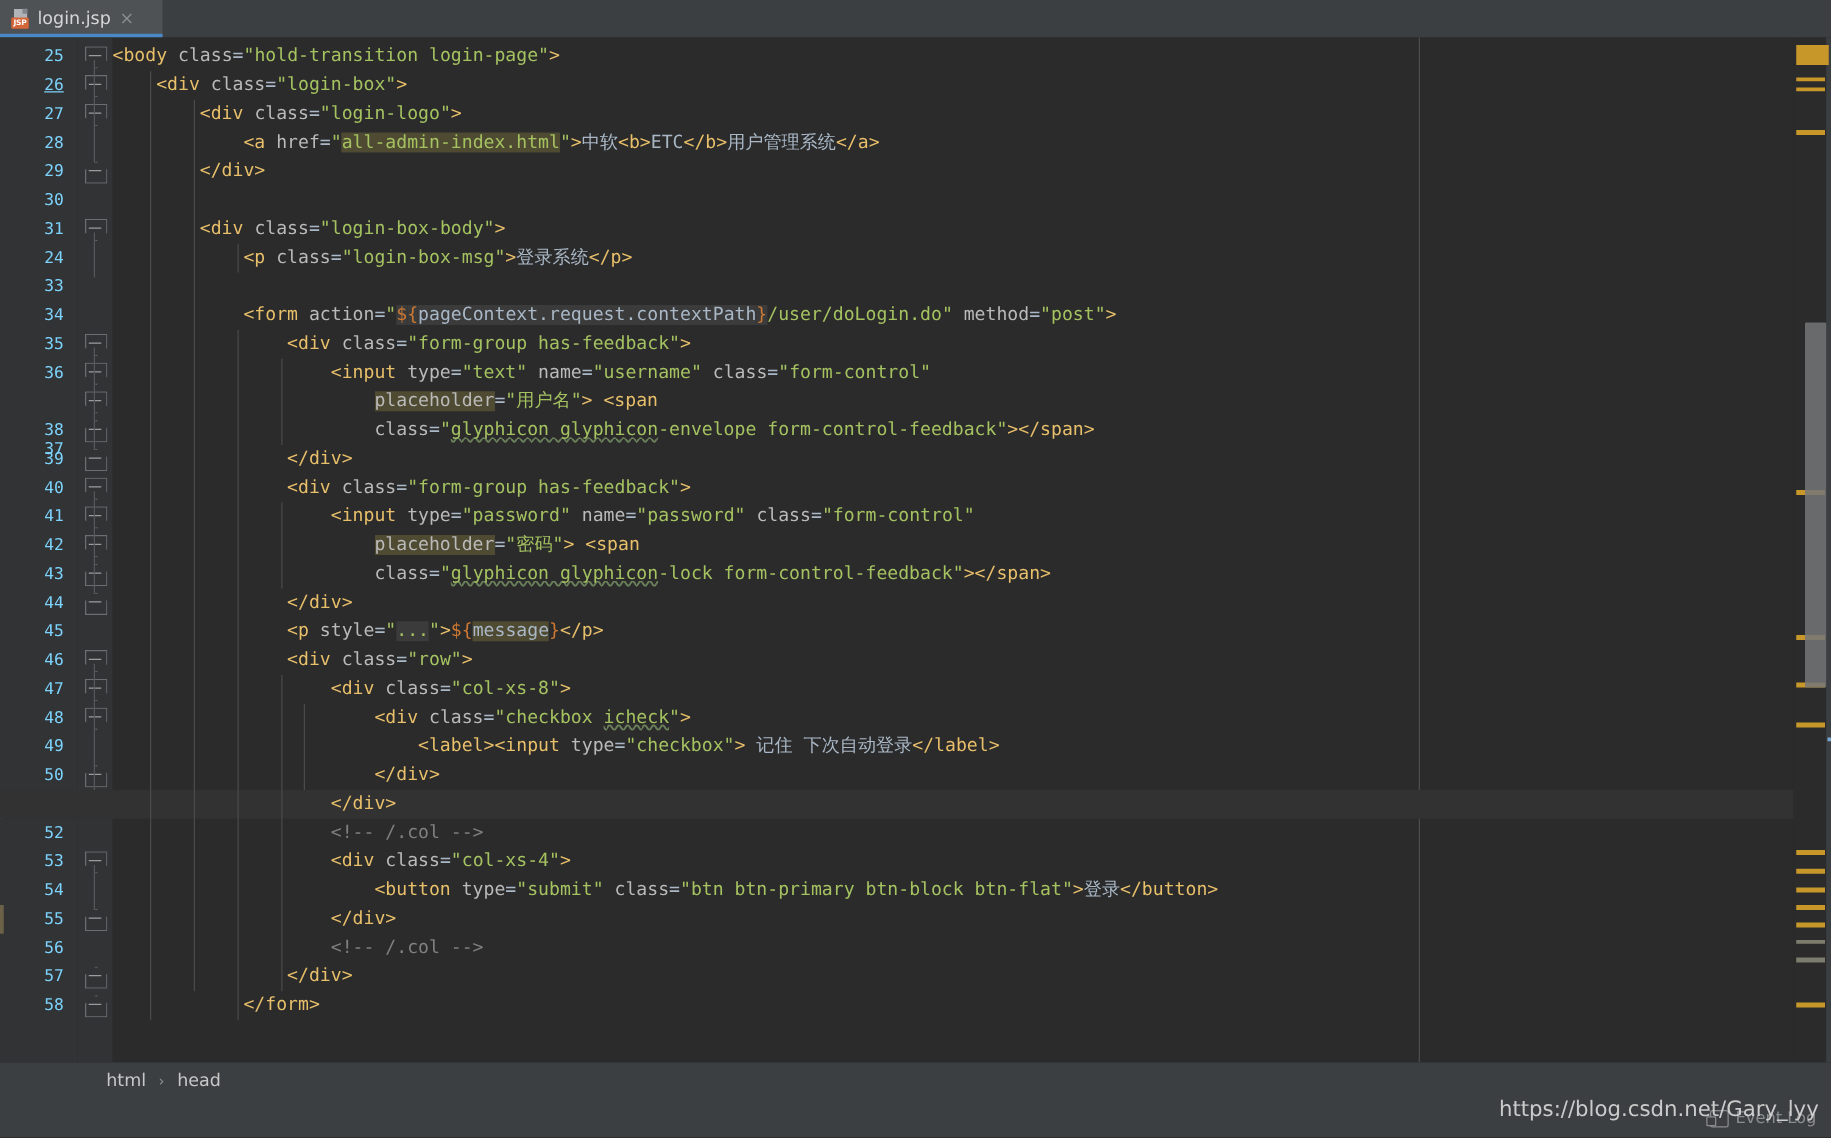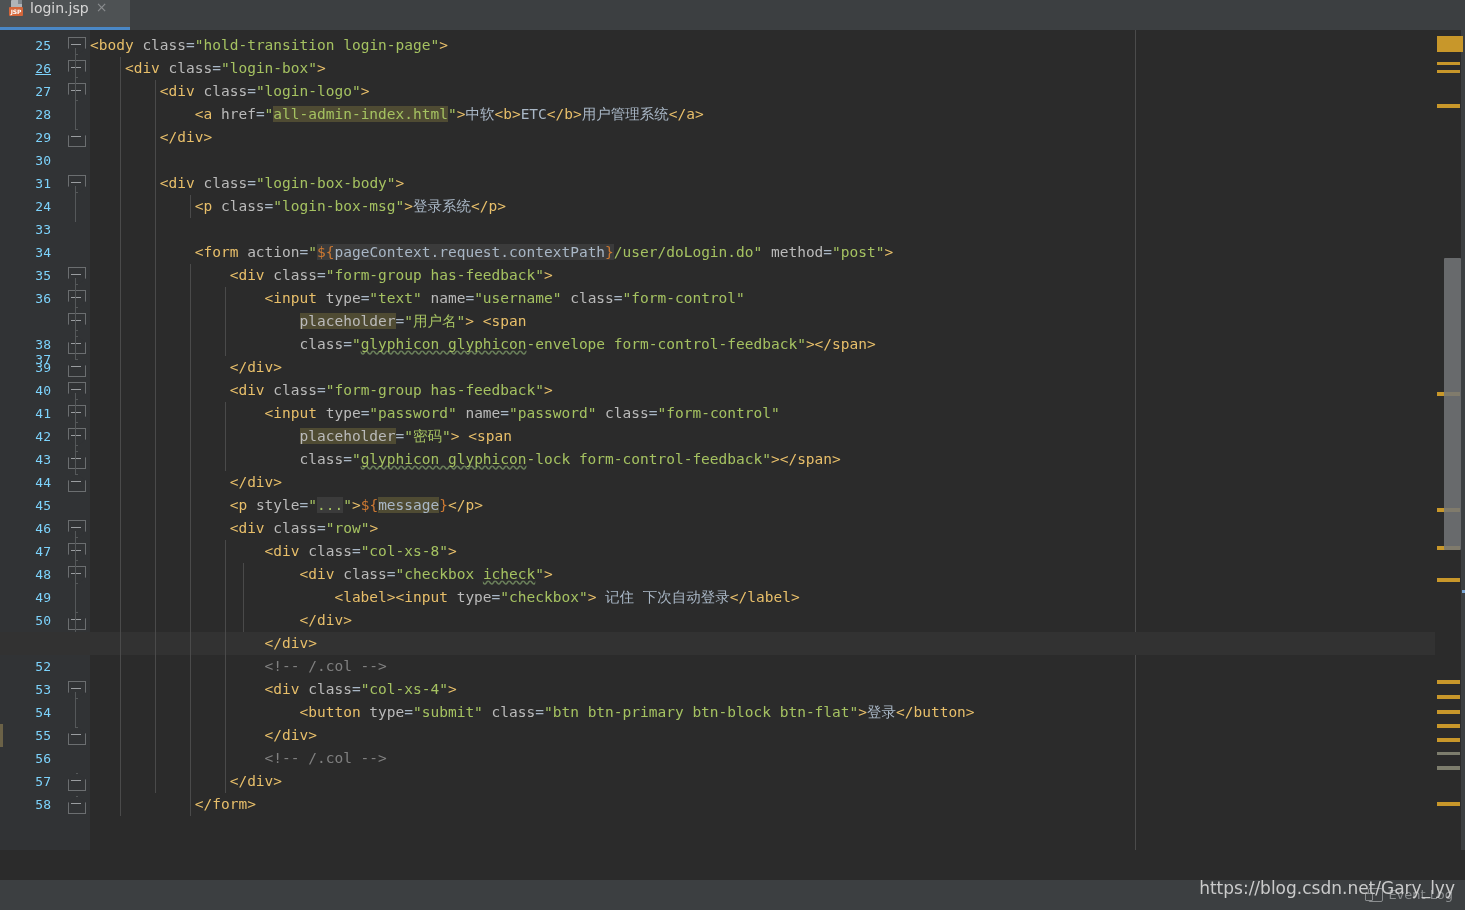--- a/index.html
+++ b/index.html
@@ -7,21 +7,21 @@
     width:1465px;height:910px;overflow:hidden;
     background:#2b2b2b;
     font-family:"DejaVu Sans Mono", monospace;
     -webkit-font-smoothing:antialiased;
   }
   #app{position:relative;width:1465px;height:910px;}
 
   
   .tabbar{position:absolute;left:0;top:0;width:1465px;height:30px;background:#3c3f41;}
   .tab{position:absolute;left:0;top:0;width:130px;height:30px;background:#4e5254;
-       display:flex;align-items:flex-start;padding-left:9px;box-sizing:border-box;}
+       display:flex;align-items:center;padding-left:9px;box-sizing:border-box;}
   .tab-underline{position:absolute;left:0;top:27px;width:130px;height:3px;background:#4a88c7;}
   .jsp-icon{position:relative;width:15px;height:16px;flex:0 0 auto;margin-right:6px;}
   .jsp-icon .sheet{position:absolute;left:2px;top:0;width:11px;height:12px;background:#b0b4b8;
         border-radius:1px;clip-path:polygon(0 0,70% 0,100% 28%,100% 100%,0 100%);}
   .jsp-icon .fold{position:absolute;left:9px;top:0;width:4px;height:4px;background:#80868c;}
   .jsp-icon .badge{position:absolute;left:0px;top:7px;width:14px;height:9px;background:#d4663a;
         border-radius:1px;color:#fff;font-size:6px;line-height:9px;text-align:center;
         font-family:"DejaVu Sans",sans-serif;font-weight:bold;letter-spacing:-0.2px;}
   .tab-title{font-family:"DejaVu Sans",sans-serif;font-size:14px;color:#d6d6d6;white-space:nowrap;}
   .tab-close{margin-left:7px;color:#8a8d8f;font-size:14px;font-family:"DejaVu Sans",sans-serif;line-height:1;}
@@ -317,20 +317,25 @@
       <div class="mk" style="top: 680px; height: 4px; width: 23px;"></div>
       <div class="mk" style="top: 694px; height: 4px; width: 23px;"></div>
       <div class="mk" style="top: 708px; height: 4px; width: 23px;"></div>
       <div class="mk grey" style="top: 722px; height: 3px; width: 23px;"></div>
       <div class="mk grey" style="top: 736px; height: 4px; width: 23px;"></div>
       <div class="mk" style="top: 772px; height: 4px; width: 23px;"></div>
       <div class="thumb" style="top: 228px; height: 292px;"></div>
       <div class="blue-dot" style="top: 560px;"></div>
     </div>
 
+  <div class="breadcrumb" id="breadcrumb">
+      <span class="bc-item">html</span>
+      <span class="bc-sep">›</span>
+      <span class="bc-item">head</span>
+    </div>
 
   <div class="statusbar">
     <div class="evtlog">
       <span class="glyph"></span>
       <span>Event Log</span>
     </div>
   </div>
   <div class="watermark">https://blog.csdn.net/Gary_lyy</div>
 
 </div>

